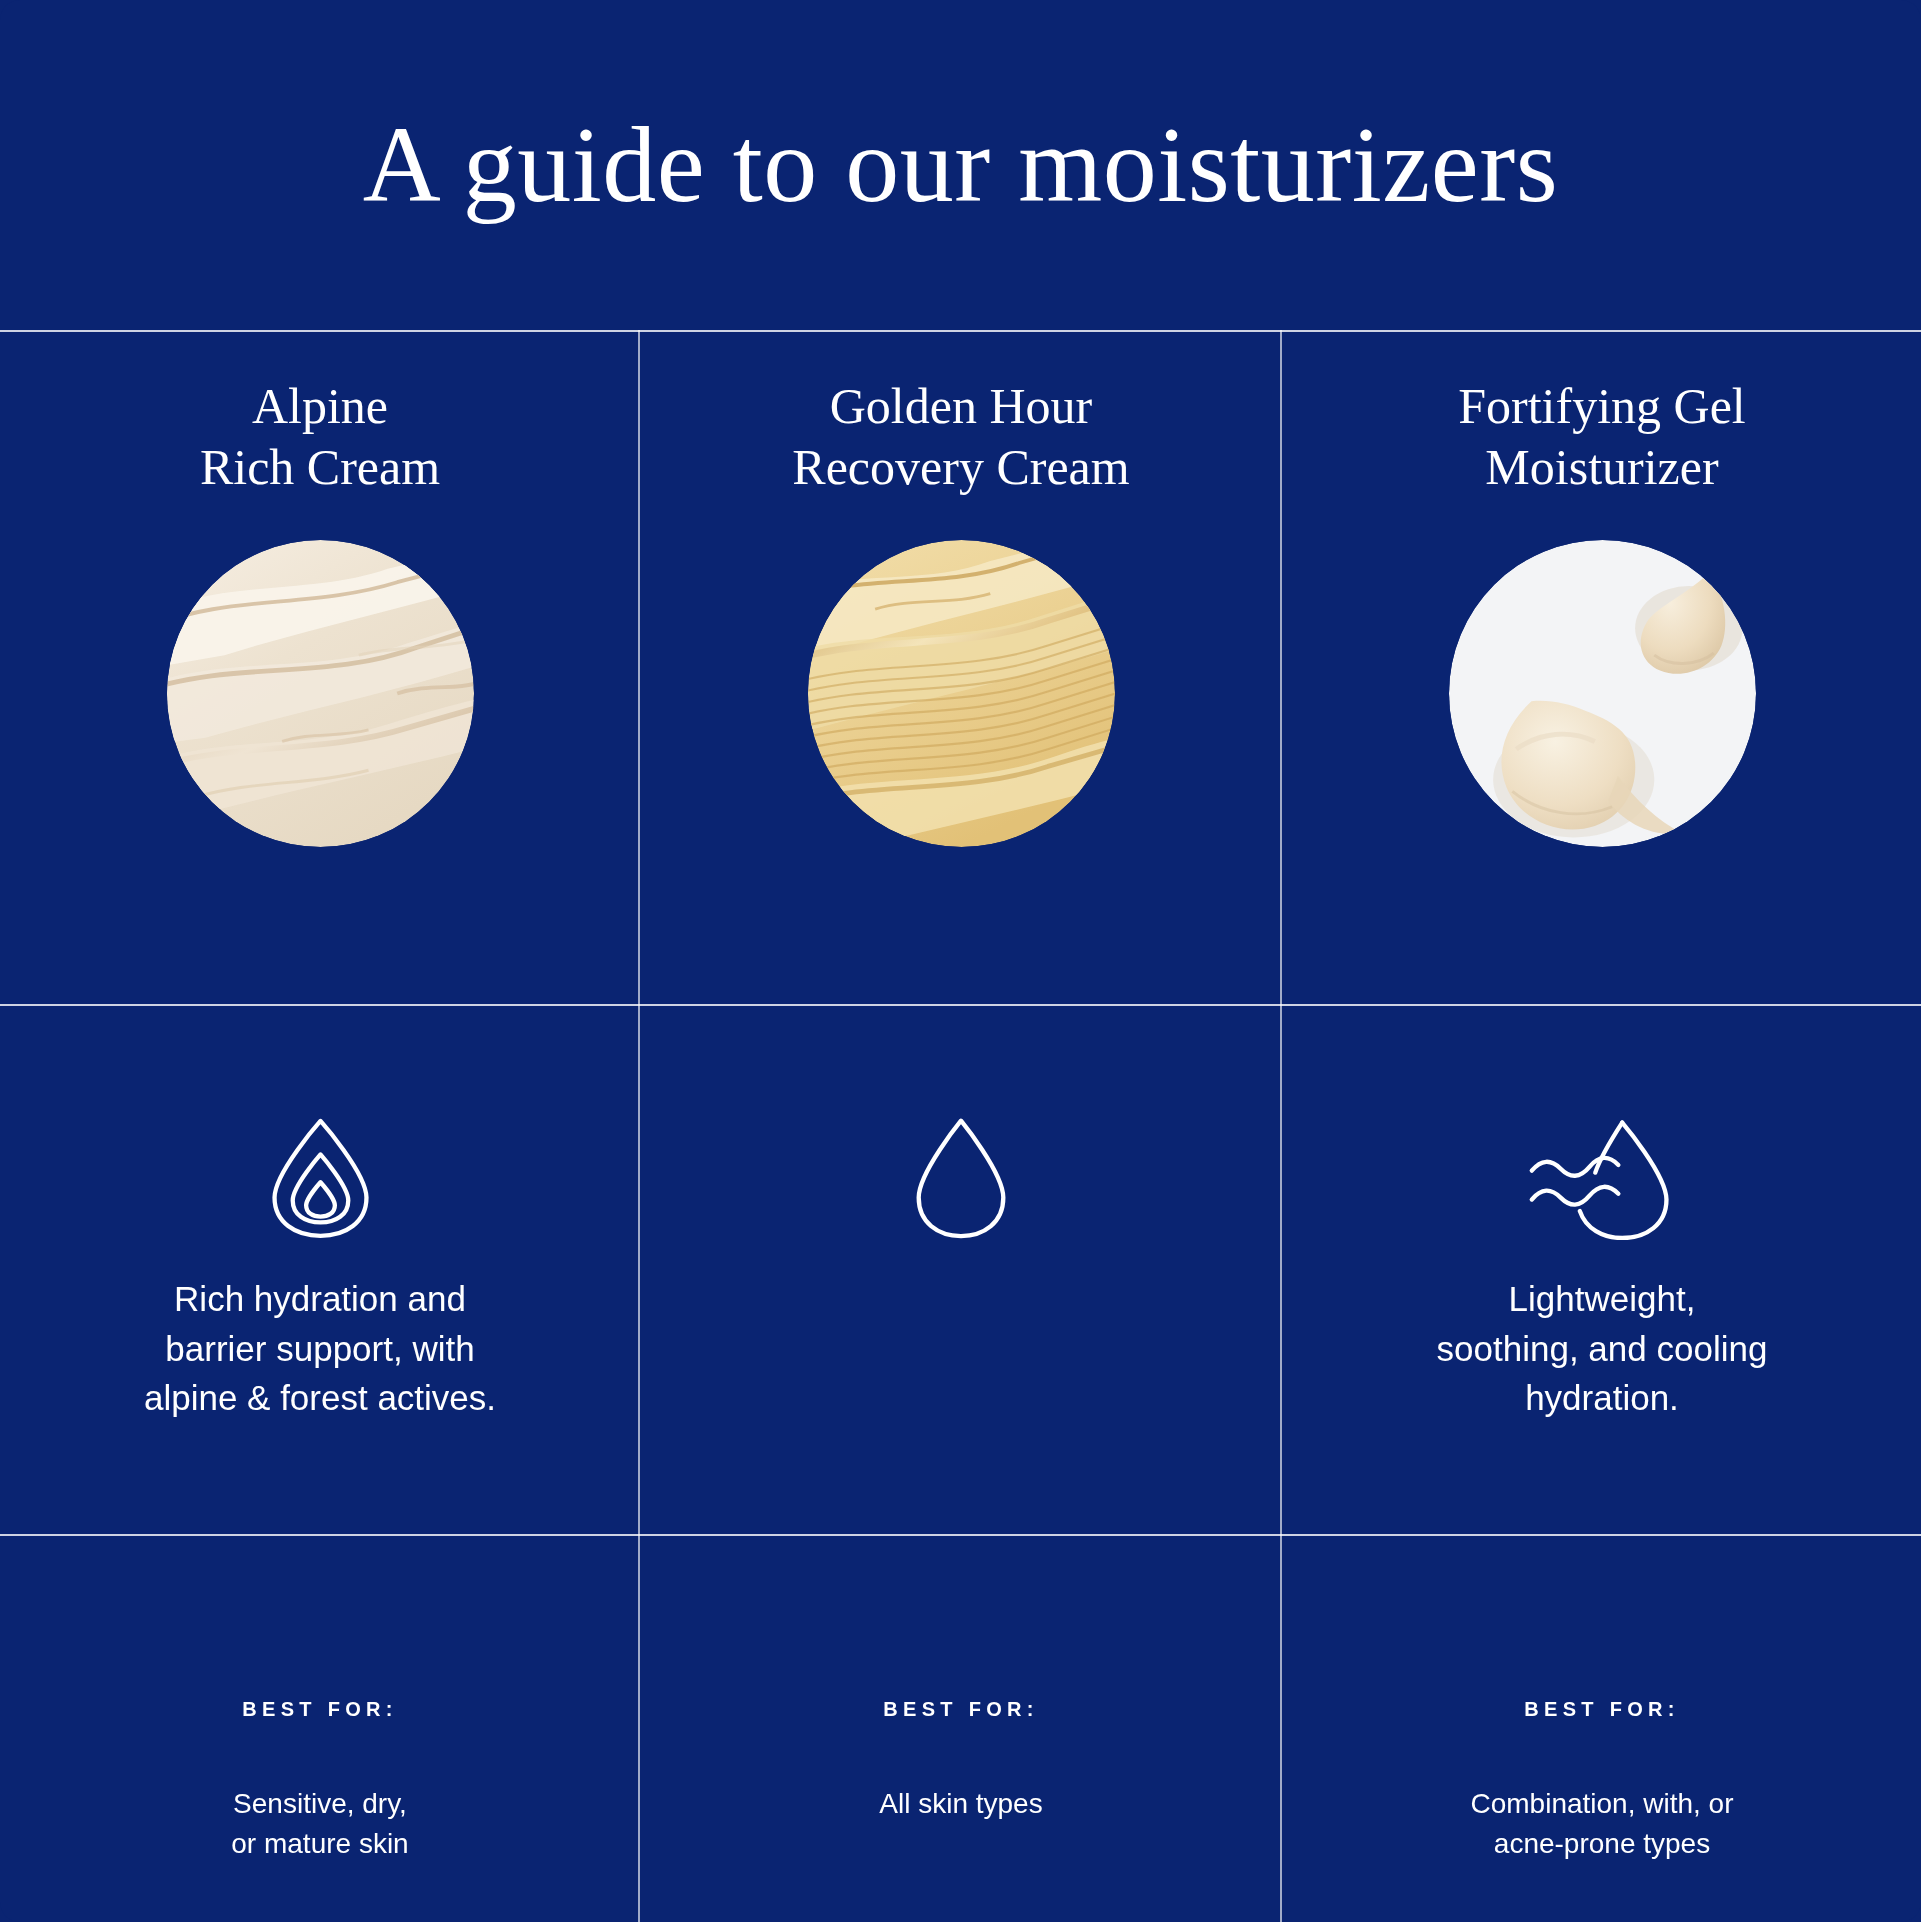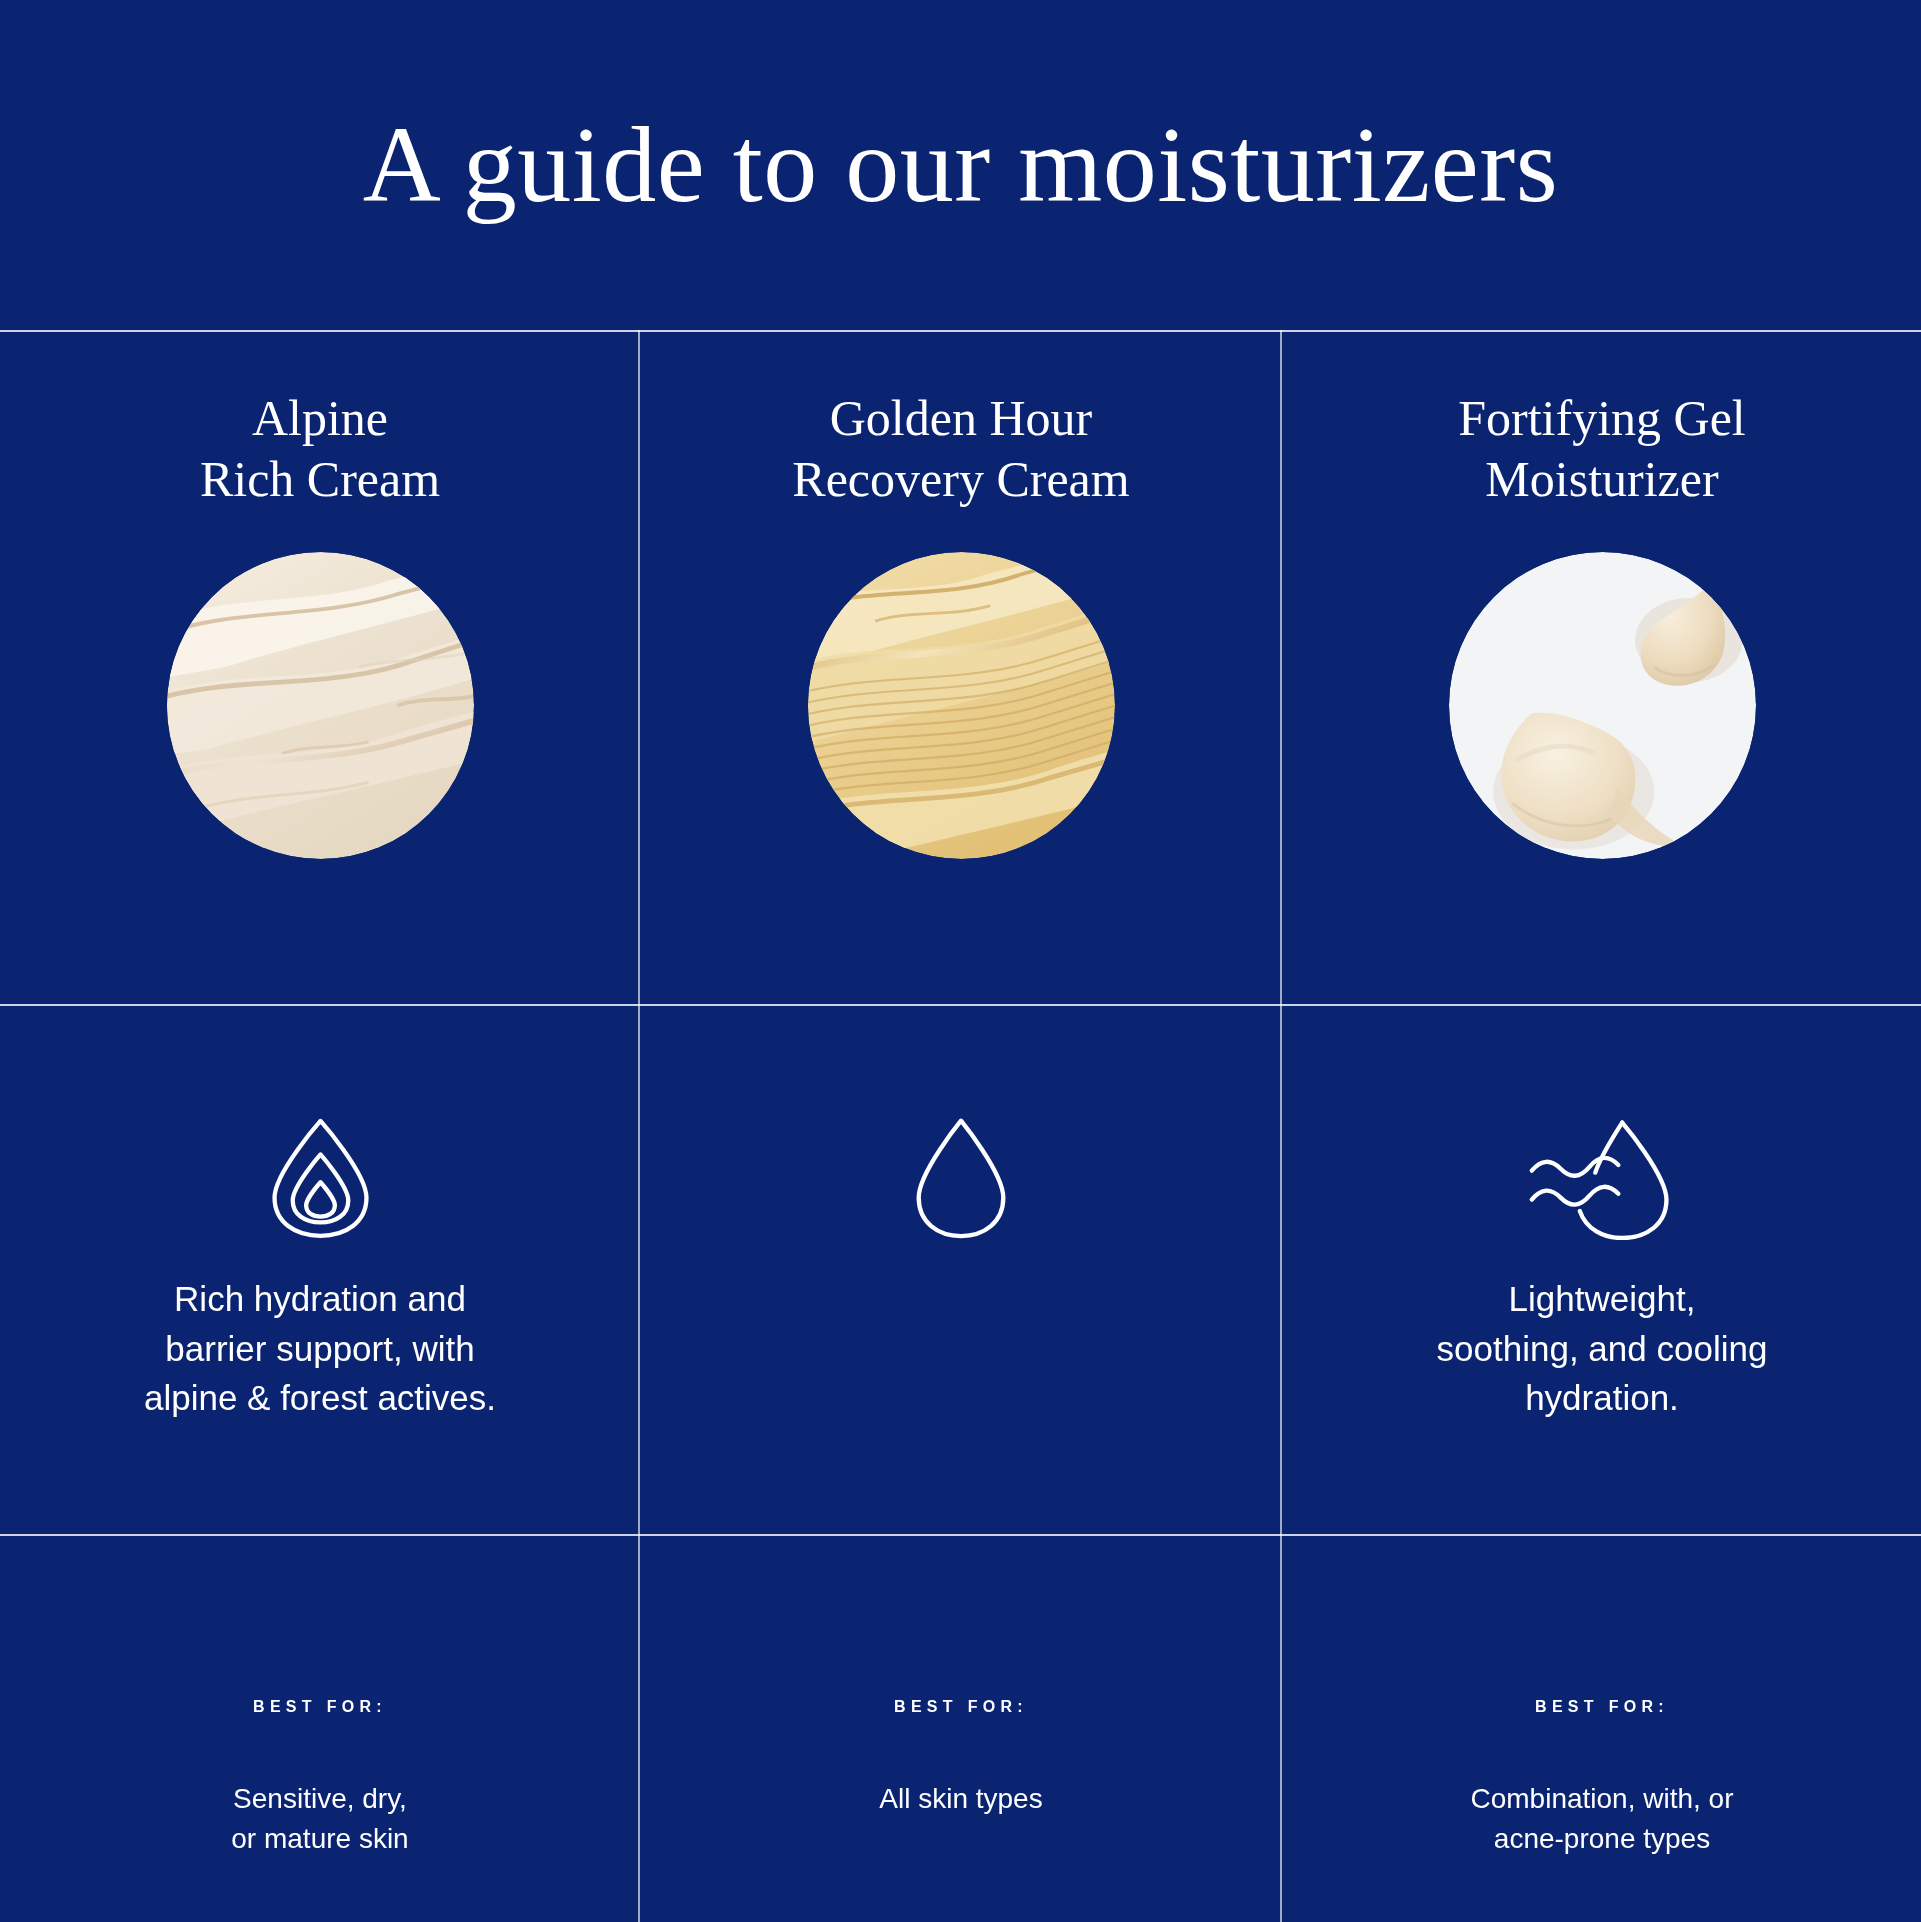--- a/index.html
+++ b/index.html
@@ -79,21 +79,20 @@
 
   
   .product-name {
     font-family:"Liberation Serif", serif;
     font-weight:400;
     font-size:50px;
     line-height:1.22;
     color:#FFFFFF;
     text-align:center;
     white-space:pre-line;
-    margin-top:12px;
   }
 
   
   .swatch {
     width:307px; height:307px;
     border-radius:50%;
     margin-top:42px;
     overflow:hidden;
     position:relative;
     flex:none;
@@ -113,21 +112,21 @@
     font-size:35px;
     line-height:1.42;
     color:#FFFFFF;
     text-align:center;
     white-space:pre-line;
     font-weight:400;
   }
 
   
   .bestfor-label {
-    font-size:16px;
+    font-size:20px;
     font-weight:700;
     letter-spacing:5.3px;
     color:#FFFFFF;
     text-align:center;
     margin-bottom:63px;
   }
   .bestfor-value {
     font-size:28px;
     line-height:1.42;
     color:#FFFFFF;

